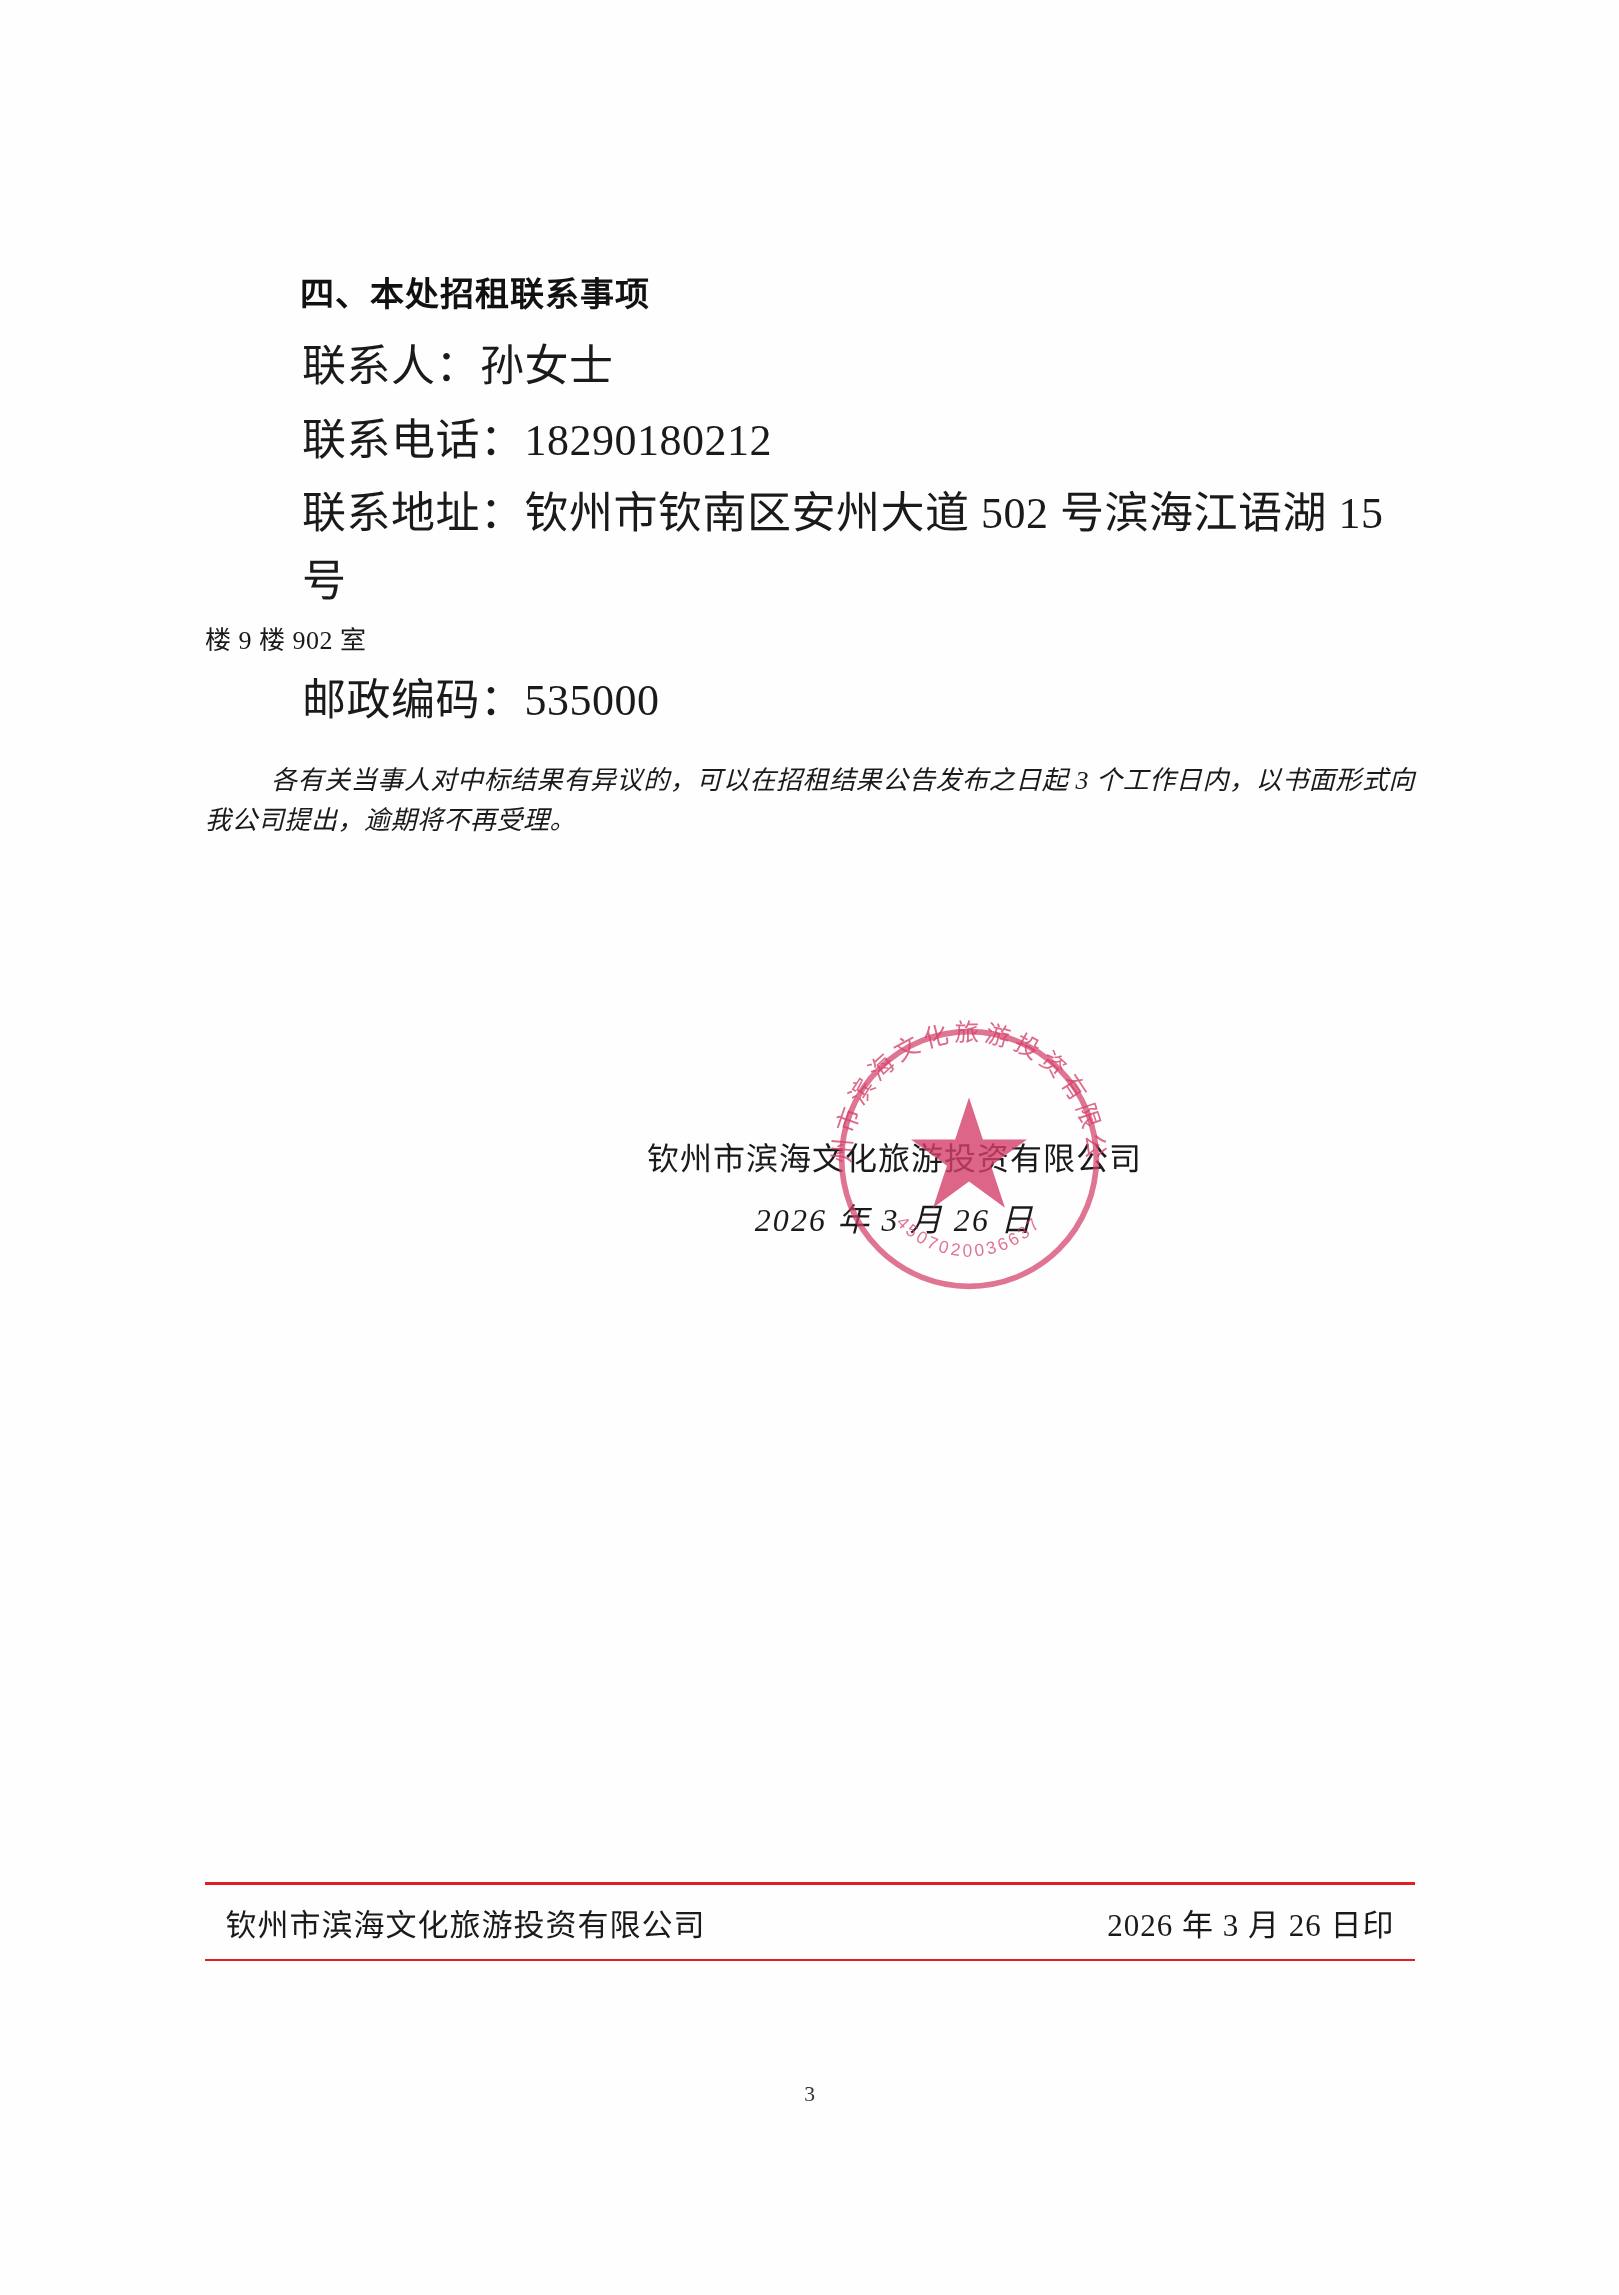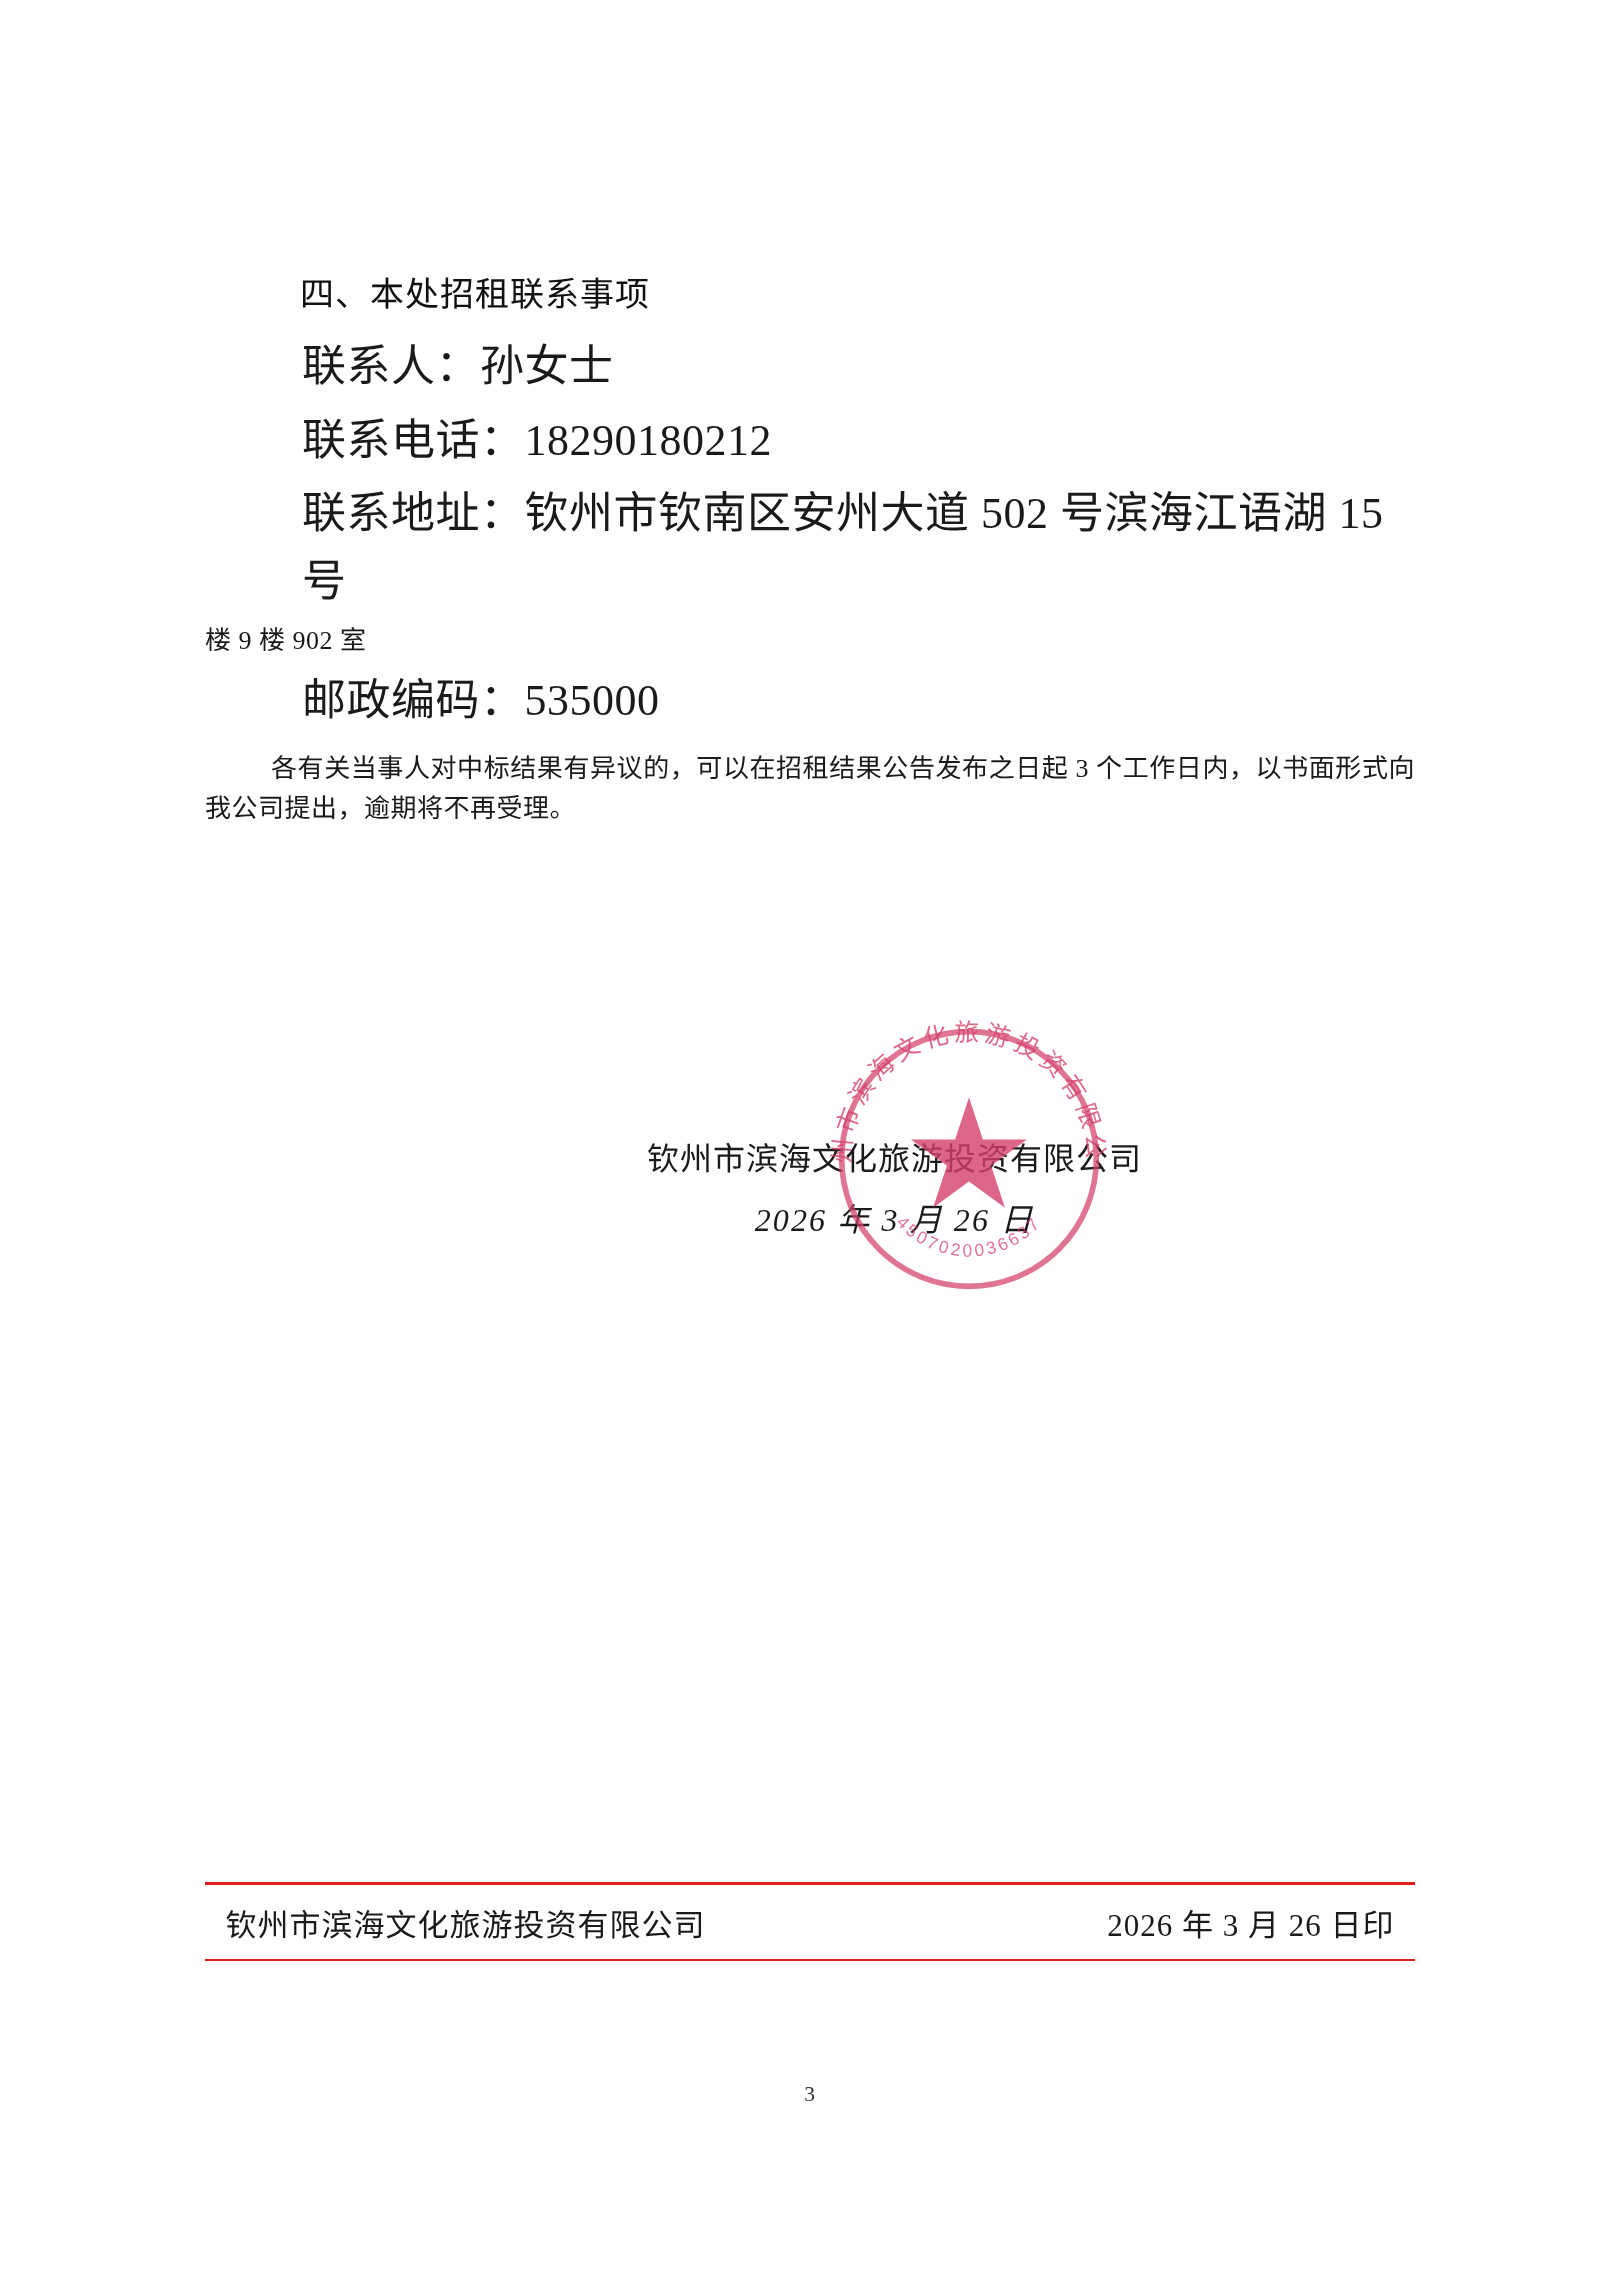--- a/index.html
+++ b/index.html
@@ -19,21 +19,21 @@
     overflow: hidden;
   }
   .content {
     position: absolute;
     left: 205px;
     top: 267px;
     width: 1210px;
   }
   .section-heading {
     font-family: "Liberation Sans", "DejaVu Sans", sans-serif;
-    font-weight: normal;
+    font-weight: bold;
     font-size: 34px;
     letter-spacing: 1px;
     margin: 0 0 17.4px 95px;
     color: #111;
   }
   .para {
     font-size: 26px;
     line-height: 1.52;
     margin: 0 0 6.2px 0;
     text-align: justify;
@@ -42,21 +42,22 @@
   .indent {
     text-indent: 66px;
   }
   .contact-line {
     font-size: 44px;
     line-height: 1.55;
     margin: 0 0 5.1px 97px;
     letter-spacing: 0.5px;
   }
   .body-block {
-    margin-top: 14px;
+    margin-top: 26px;
+    font-style: italic;
   }
   .body-block .para {
     margin-bottom: 3.1px;
   }
   .signature {
     position: absolute;
     left: 205px;
     top: 1133px;
     width: 1210px;
     text-align: center;

